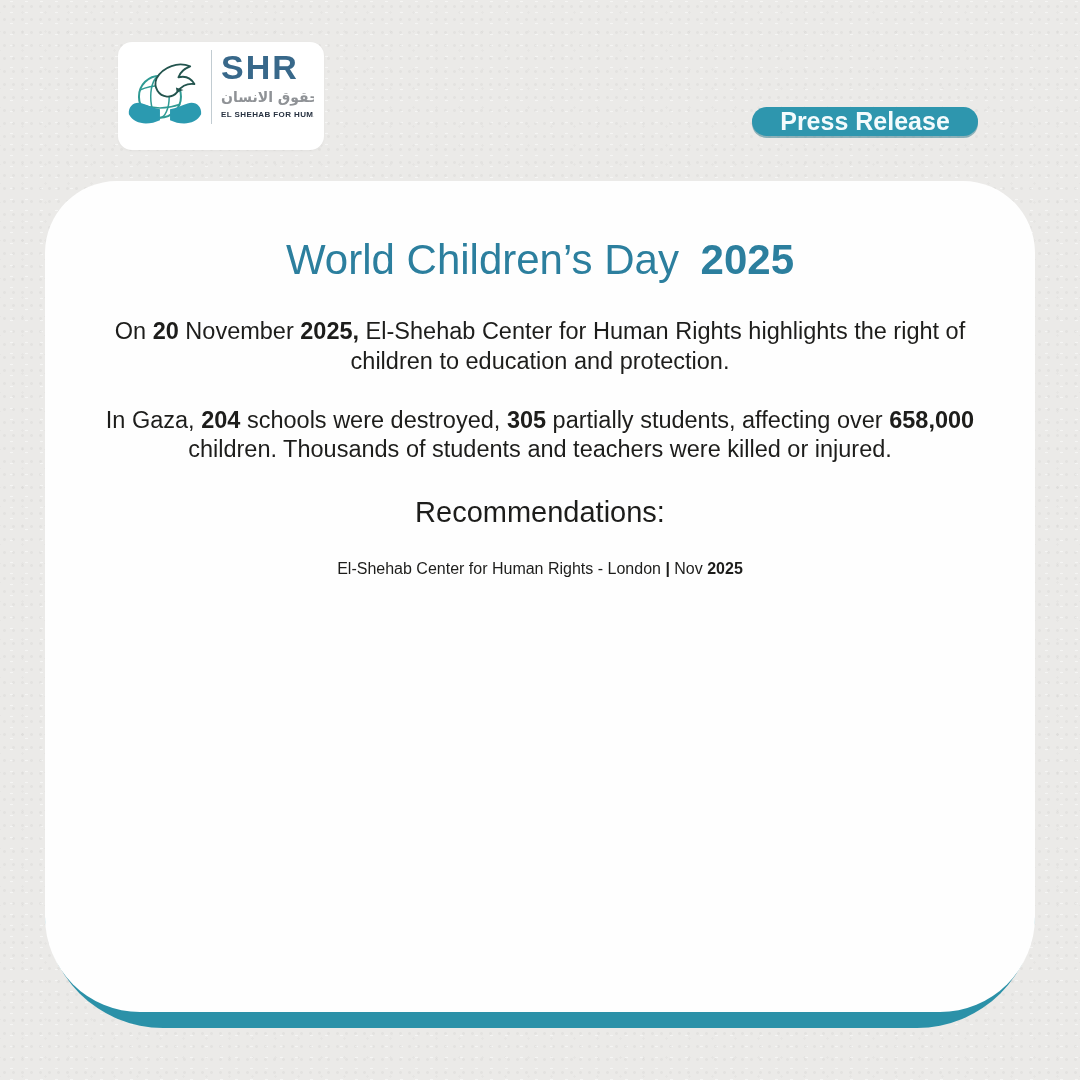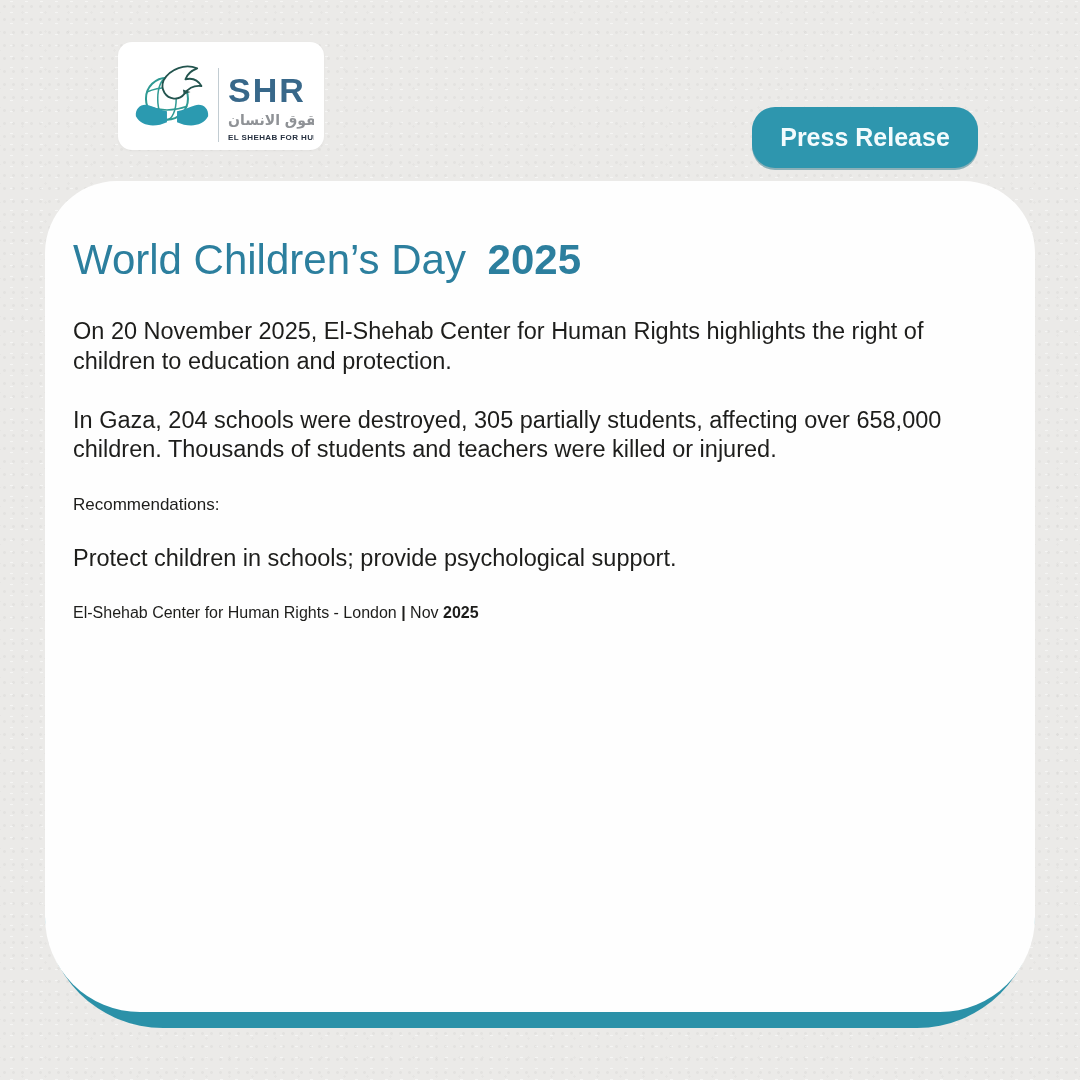--- a/index.html
+++ b/index.html
@@ -20,22 +20,22 @@
     background-size: 9px 13px, 15px 11px, 23px 19px;
     background-position: 0 0, 4px 7px, 11px 3px;
   }
 
   
   .logo-card {
     position:absolute; left:118px; top:42px;
     width:206px; height:108px;
     background:#ffffff;
     border-radius:14px;
-    display:flex; align-items:flex-end;
-    padding:8px 10px 8px 12px;
+    display:flex; align-items:flex-start;
+    padding:8px 10px 8px 5px;
     box-shadow:0 1px 3px rgba(0,0,0,0.04);
   }
   .logo-mark { width:84px; height:90px; flex:0 0 auto; }
   .logo-divider {
     width:1px; height:74px; background:#c2ccd2;
     margin:0 9px 0 4px; flex:0 0 auto;
   }
   .logo-text { display:flex; flex-direction:column; align-items:flex-start; overflow:hidden; }
   .logo-shr {
     font-size:34px; font-weight:bold; letter-spacing:2px;
@@ -47,21 +47,21 @@
     line-height:1.4; margin-top:4px; white-space:nowrap;
   }
   .logo-tagline {
     font-size:8px; font-weight:bold; letter-spacing:0.4px;
     color:#273140; white-space:nowrap; margin-top:2px;
   }
 
   
   .badge {
     position:absolute; left:752px; top:107px;
-    width:226px; height:61px;
+    width:226px; height:29px;
     background:#2e96ae;
     border:none;
     border-radius:23px;
     color:#f3fbfd;
     font-family:"Liberation Sans","DejaVu Sans",sans-serif;
     font-size:25px; font-weight:bold;
     display:flex; align-items:center; justify-content:center;
     box-shadow:0 2px 0 rgba(22,106,126,0.45);
     cursor:pointer;
   }
@@ -72,33 +72,34 @@
     width:990px; height:788px;
     background:#2b91a8;
     border-radius:80px 80px 118px 118px;
   }
   .card {
     position:absolute; left:45px; top:181px;
     width:990px; height:831px;
     background:#fefefe;
     border-radius:72px 72px 95px 95px;
     padding:54px 28px 8px 28px;
+    text-align:center;
   }
 
   .title { font-size:42px; line-height:1.2; color:#2c7f9e; margin-bottom:32px; }
   .title .t-main { font-weight:normal; }
   .title .t-year { font-weight:bold; margin-left:10px; }
 
   .para {
     font-size:23.5px; line-height:1.26;
     margin:0 auto 29px auto;
     max-width:945px;
   }
-  .para b { font-weight:normal; }
-  .rec-heading { font-size:17px; line-height:1.26; margin-bottom:29px; }
+  .para b { font-weight:bold; }
+  .rec-heading { font-size:29px; line-height:1.26; margin-bottom:29px; }
   .closing { max-width:930px; }
   .footer-line { font-size:16px; line-height:1.26; }
 </style>
 </head>
 <body>
 
 <div class="page">
 
   <div class="logo-card">
     <svg class="logo-mark" viewBox="0 0 100 100" aria-hidden="true">
@@ -133,19 +134,18 @@
       <span class="t-year">2025</span>
     </h1>
 
     <p class="para"><span>On </span><b>20</b><span> November </span><b>2025,</b><span> El-Shehab Center for Human Rights highlights the right of children to education and protection.</span></p>
 
 
     <p class="para"><span>In Gaza, </span><b>204</b><span> schools were destroyed, </span><b>305</b><span> partially students, affecting over </span><b>658,000</b><span> children. Thousands of students and teachers were killed or injured.</span></p>
 
     <p class="rec-heading">Recommendations:</p>
 
-    <p class="para">Protect children in schools; provide psychological support.</p>
 
 
     <p class="footer-line"><span>El-Shehab Center for Human Rights - London </span><b>|</b><span> Nov </span><b>2025</b></p>
   </div>
 
 </div>
 
 </body></html>

